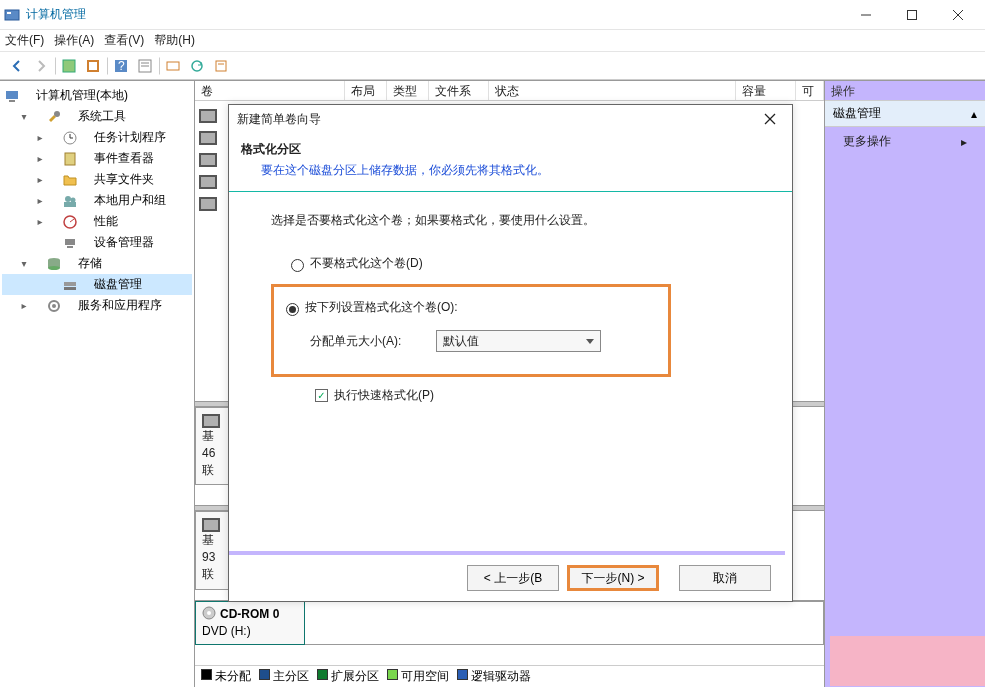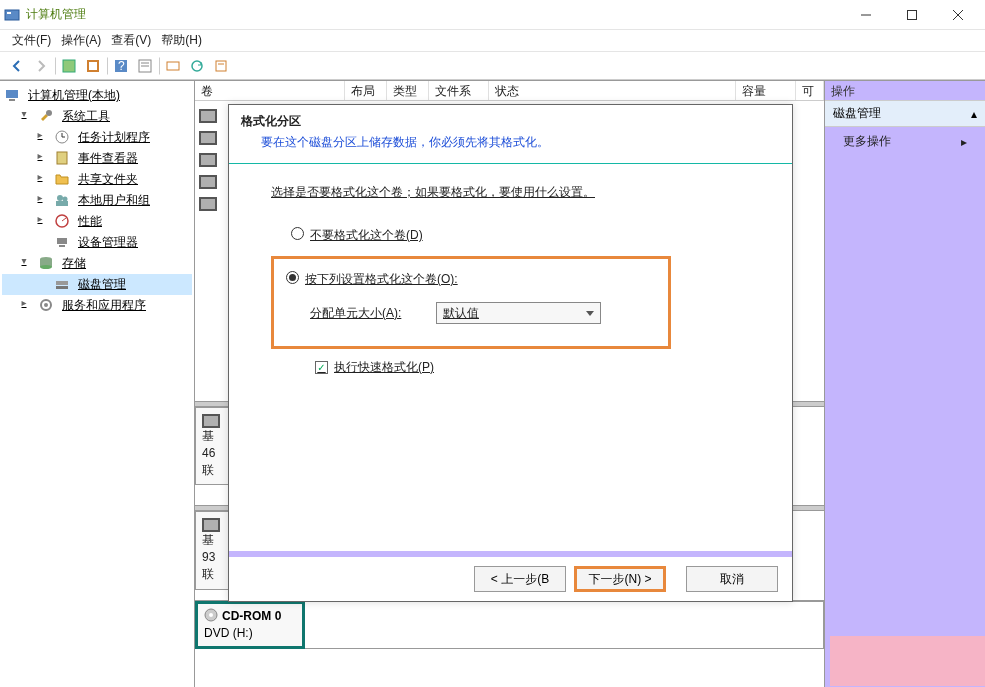--- a/index.html
+++ b/index.html
@@ -1,40 +1,40 @@
 <!DOCTYPE html>
 <html><head>
 <meta charset="utf-8">
 <style>
 * { box-sizing: border-box; margin: 0; padding: 0; font-family: "Microsoft YaHei", "Segoe UI", sans-serif; font-size: 12px; }
 body { background: #fff; width: 985px; height: 687px; overflow: hidden; position: relative; }
 
 
 .titlebar { height: 30px; display: flex; align-items: center; padding: 0 4px; border-bottom: 1px solid #e5e5e5; }
 .titlebar .app-icon { width: 16px; height: 16px; margin-right: 6px; display: inline-flex; align-items: center; justify-content: center; }
-.titlebar .title { flex: 1; color: #4d7c0f; }
+.titlebar .title { flex: 1; color: #0369a1; }
 .win-controls { display: flex; gap: 0; }
 .win-btn { width: 46px; height: 30px; display: flex; align-items: center; justify-content: center; color: #555; }
 .win-btn svg { width: 10px; height: 10px; }
 
 
-.menubar { height: 22px; display: flex; align-items: center; padding: 0 12px; gap: 10px; border-bottom: 1px solid #e5e5e5; }
+.menubar { height: 22px; display: flex; align-items: center; padding: 0 5px; gap: 10px; border-bottom: 1px solid #e5e5e5; }
 .menubar span { color: #222; }
 
 
 .toolbar { height: 28px; display: flex; align-items: center; padding: 0 6px; gap: 2px; border-bottom: 1px solid #ccc; }
 .toolbar .tb-btn { width: 22px; height: 22px; display: flex; align-items: center; justify-content: center; border: 1px solid transparent; }
 .toolbar .tb-btn.sep { width: 2px; border-right: 1px solid #ccc; height: 18px; }
 
 
 .main { display: flex; height: calc(100% - 80px); border-top: 1px solid #999; }
 
 
 .tree-panel { width: 195px; border-right: 1px solid #999; padding: 4px 2px; background: #fff; overflow: hidden; }
-.tree-item { display: flex; padding: 2px 2px; gap: 8px; white-space: nowrap; text-decoration: underline; }
+.tree-item { display: flex; align-items: center; padding: 2px 2px; gap: 16px; white-space: nowrap; }
 .tree-item .toggle { width: 12px; text-align: center; color: #666; font-size: 10px; }
 .tree-item .ticon { width: 16px; height: 16px; display: inline-flex; align-items: center; justify-content: center; }
 .tree-item.sel { background: #cce8ff; }
 .indent-1 { padding-left: 16px; }
 .indent-2 { padding-left: 32px; }
 
 
 .center-panel { flex: 1; display: flex; flex-direction: column; border-right: 1px solid #999; position: relative; }
 .list-header { height: 20px; display: flex; border-bottom: 1px solid #ccc; background: #fff; }
 .list-header .col { border-right: 1px solid #e0e0e0; padding: 2px 6px; color: #222; }
@@ -42,21 +42,21 @@
 .disk-row-left { position: absolute; left: 4px; display: flex; align-items: center; }
 .disk-icon { width: 18px; height: 14px; background: #555; margin-right: 4px; position: relative; }
 .disk-icon::before { content: ''; position: absolute; left: 2px; top: 2px; right: 2px; bottom: 2px; background: #b0b0b0; }
 .list-body .hsplit { height: 6px; background: #ccc; border-top: 1px solid #999; border-bottom: 1px solid #999; cursor: ns-resize; }
 
 .disk-graphic { display: flex; padding: 0; }
 .disk-stub { width: 80px; padding: 6px; border: 1px solid #999; background: #f8f8f8; color: #222; line-height: 1.4; }
 
 
 .cdrom-row { display: flex; border-top: 1px solid #999; margin-top: 10px; }
-.cdrom-stub { width: 110px; padding: 4px 6px; border: 3px solid #0f766e; background: #f8f8f8; line-height: 1.3; }
+.cdrom-stub { width: 110px; padding: 4px 6px; border: 1px solid #0f766e; background: #f8f8f8; line-height: 1.3; }
 .cdrom-space { flex: 1; border: 1px solid #999; border-left: none; }
 
 
 .legend { height: 22px; display: flex; align-items: center; padding: 2px 6px; gap: 8px; border-top: 1px solid #ccc; background:#fff; }
 .legend .sw { width: 11px; height: 11px; display: inline-block; border: 1px solid #333; margin-right: 3px; }
 
 
 .actions-panel { width: 160px; background: #c4b5fd; }
 .actions-header { height: 20px; padding: 2px 6px; border-bottom: 1px solid #ccc; color: #333; }
 .actions-section { padding: 4px 8px; background: #e3eefa; border-bottom: 1px solid #ccc; display:flex; justify-content: space-between; align-items:center;}
@@ -66,33 +66,33 @@
 .pink-strip { position: absolute; right: 0; bottom: 1px; width: 155px; height: 50px; background: #f6b4c6; }
 
 
 .wizard { position: absolute; left: 228px; top: 104px; width: 565px; height: 498px; background: #fff; border: 1px solid #666; box-shadow: 0 0 8px rgba(0,0,0,0.15); }
 .wizard-title { height: 28px; display: flex; align-items: center; padding: 0 8px; }
 .wizard-title .wt { flex: 1; color: #222; }
 .wizard-close { width: 28px; height: 28px; display: flex; align-items:center; justify-content:center; }
 .wizard-head { padding: 8px 12px 12px; border-bottom: 1px solid #14b8a6; }
 .wizard-head .h1 { font-weight: bold; margin-bottom: 4px; color:#222;}
 .wizard-head .h2 { padding-left: 20px; color: #1d4ed8; }
-.wizard-body { padding: 20px 42px; color: #222; text-decoration: underline; }
+.wizard-body { padding: 20px 42px; color: #222; }
 .wizard-body .desc { margin-bottom: 22px; }
-.radio-row { display: flex; align-items: flex-start; gap: 6px; margin: 6px 0; padding: 4px 0; }
+.radio-row { display: flex; align-items: flex-end; gap: 6px; margin: 6px 0; padding: 4px 0; }
 .radio-circle { width: 13px; height: 13px; border: 1px solid #333; border-radius: 50%; display: inline-flex; align-items:center; justify-content:center; }
 .radio-circle.on::after { content:''; width:7px; height:7px; background:#333; border-radius:50%; }
 .highlight-box { border: 3px solid #e8883c; padding: 2px 12px 12px; margin: 8px 0 10px; width: 400px; }
 .form-row { display: flex; align-items: center; margin: 10px 0; }
 .form-row .lbl { width: 150px; padding-left: 24px; }
 .form-row .ctrl { width: 165px; height: 22px; border: 1px solid #888; display: flex; align-items: center; padding: 0 6px; background: #f7f7f7; justify-content: space-between; }
 .form-row input.ctrl { background: #fff; }
 .chk-row { display: flex; align-items: center; gap: 6px; margin: 8px 0 8px 44px; }
 .chk { width: 13px; height: 13px; border: 1px solid #666; display:inline-flex; align-items:center; justify-content:center; font-size:10px; color:#0a5; }
-.wizard-footer { position: absolute; bottom: 0; left:0; right:0; height: 50px; border-top: 6px solid #c4b5fd; display: flex; align-items: center; justify-content: flex-end; padding: 16px 14px; gap: 8px; }
+.wizard-footer { position: absolute; bottom: 0; left:0; right:7px; height: 50px; border-top: 4px solid #c4b5fd; display: flex; align-items: center; justify-content: flex-end; padding: 16px 14px; gap: 8px; }
 .wbtn { min-width: 92px; height: 26px; border: 1px solid #999; background: #f4f4f4; display:flex; align-items:center; justify-content:center; padding: 0 10px; }
 .wbtn.primary { border: 3px solid #e8883c; }
 .caret-down { width:0;height:0;border-left:4px solid transparent;border-right:4px solid transparent;border-top:5px solid #555;}
 </style>
 </head>
 <body>
 
 <div class="titlebar">
   <span class="app-icon">
     <svg viewBox="0 0 16 16">
@@ -357,38 +357,54 @@
                     <circle cx="7" cy="7" r="2" fill="#fff"></circle>
                   </svg></span>
               <b>CD-ROM 0</b>
             </div>
             <div>DVD (H:)</div>
           </div>
           <div class="cdrom-space"></div>
         </div>
       </div>
     </div>
+    <div class="legend">
+      <span><span class="sw" style="background:#000"></span><span>未分配</span></span>
+      <span><span class="sw" style="background:#1e4e8c"></span><span>主分区</span></span>
+      <span><span class="sw" style="background:#0f7a2f"></span><span>扩展分区</span></span>
+      <span><span class="sw" style="background:#7ad64e"></span><span>可用空间</span></span>
+      <span><span class="sw" style="background:#2b5fb5"></span><span>逻辑驱动器</span></span>
+    </div>
   </div>
 
   <div class="actions-panel">
     <div class="actions-header">操作</div>
     <div class="actions-section">
       <span>磁盘管理</span>
       <span>▴</span>
     </div>
     <div class="actions-link">
       <span>更多操作</span>
       <span>▸</span>
     </div>
   </div>
 </div>
 
 <div class="pink-strip"></div>
 
 <div class="wizard">
+  <div class="wizard-title">
+    <span class="wt">新建简单卷向导</span>
+    <div class="wizard-close">
+      <svg width="12" height="12" viewBox="0 0 12 12">
+          <line x1="1" y1="1" x2="11" y2="11" stroke="#222" stroke-width="1.2"></line>
+          <line x1="11" y1="1" x2="1" y2="11" stroke="#222" stroke-width="1.2"></line>
+        </svg>
+    </div>
+  </div>
   <div class="wizard-head">
     <div class="h1">格式化分区</div>
     <div class="h2">要在这个磁盘分区上储存数据，你必须先将其格式化。</div>
   </div>
   <div class="wizard-body">
     <div class="desc">选择是否要格式化这个卷；如果要格式化，要使用什么设置。</div>
 
     <div class="radio-row" style="margin-left:20px">
       <span class="radio-circle"></span>
       <span>不要格式化这个卷(D)</span>

